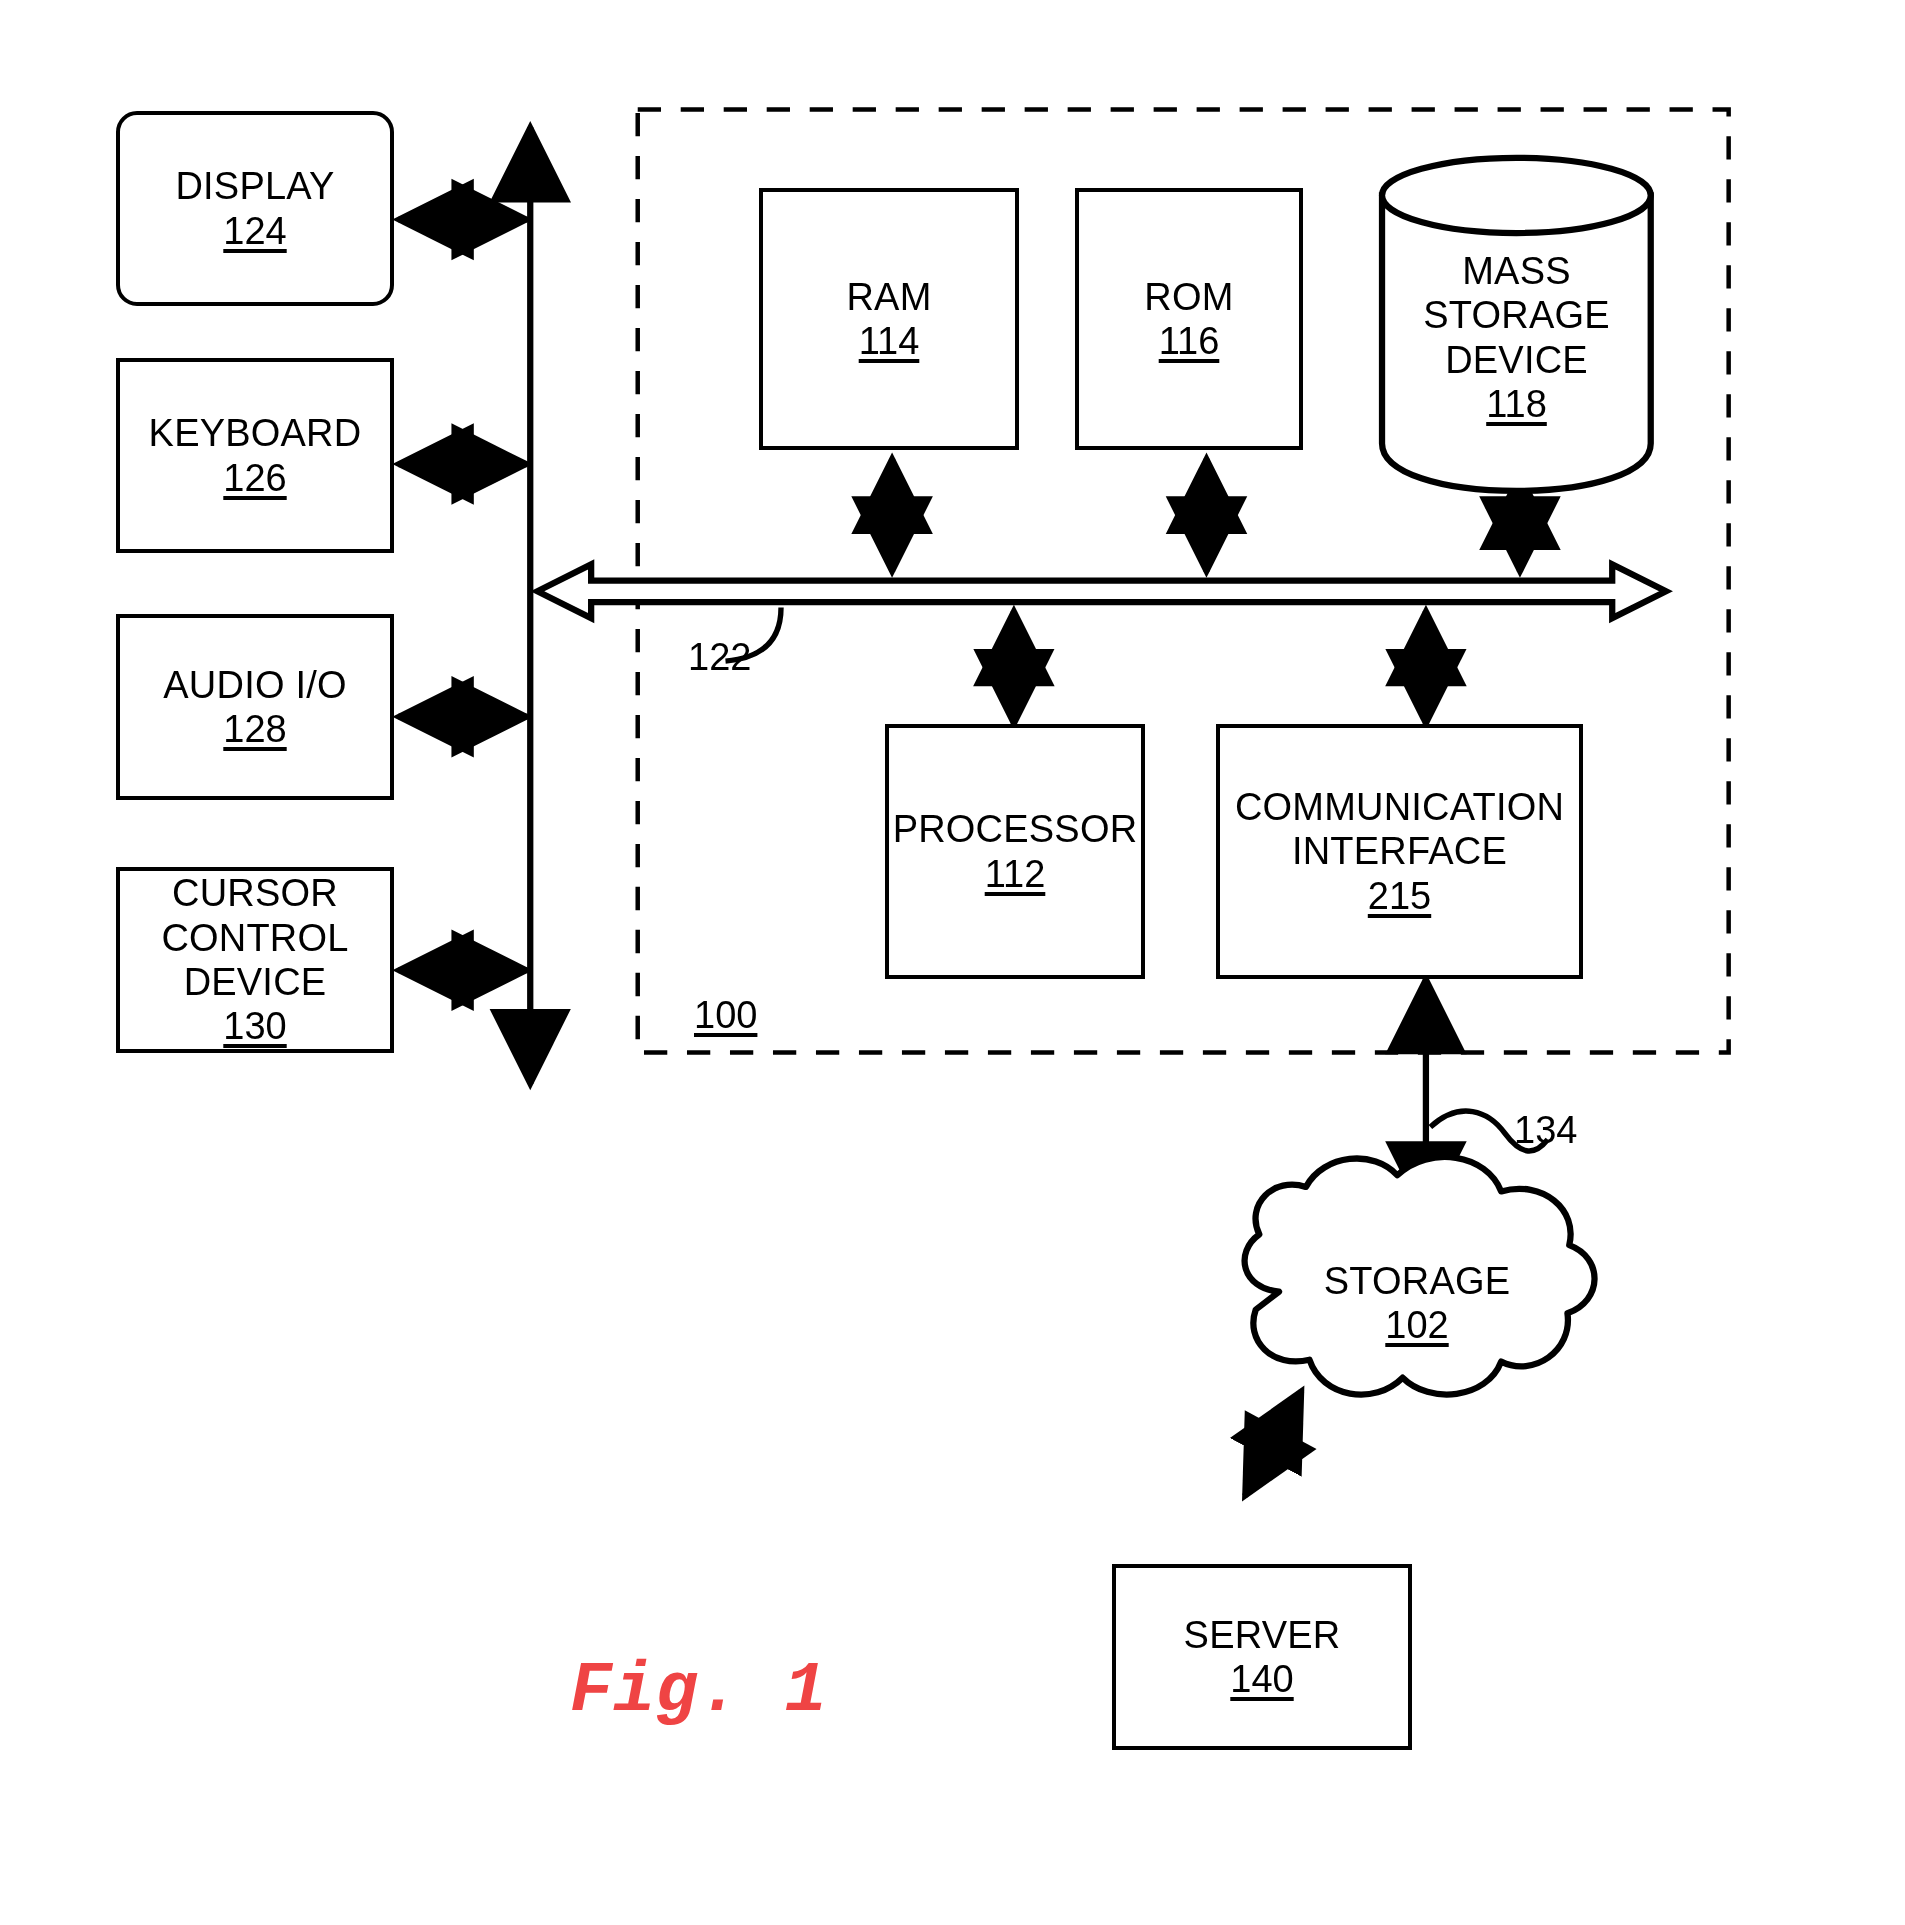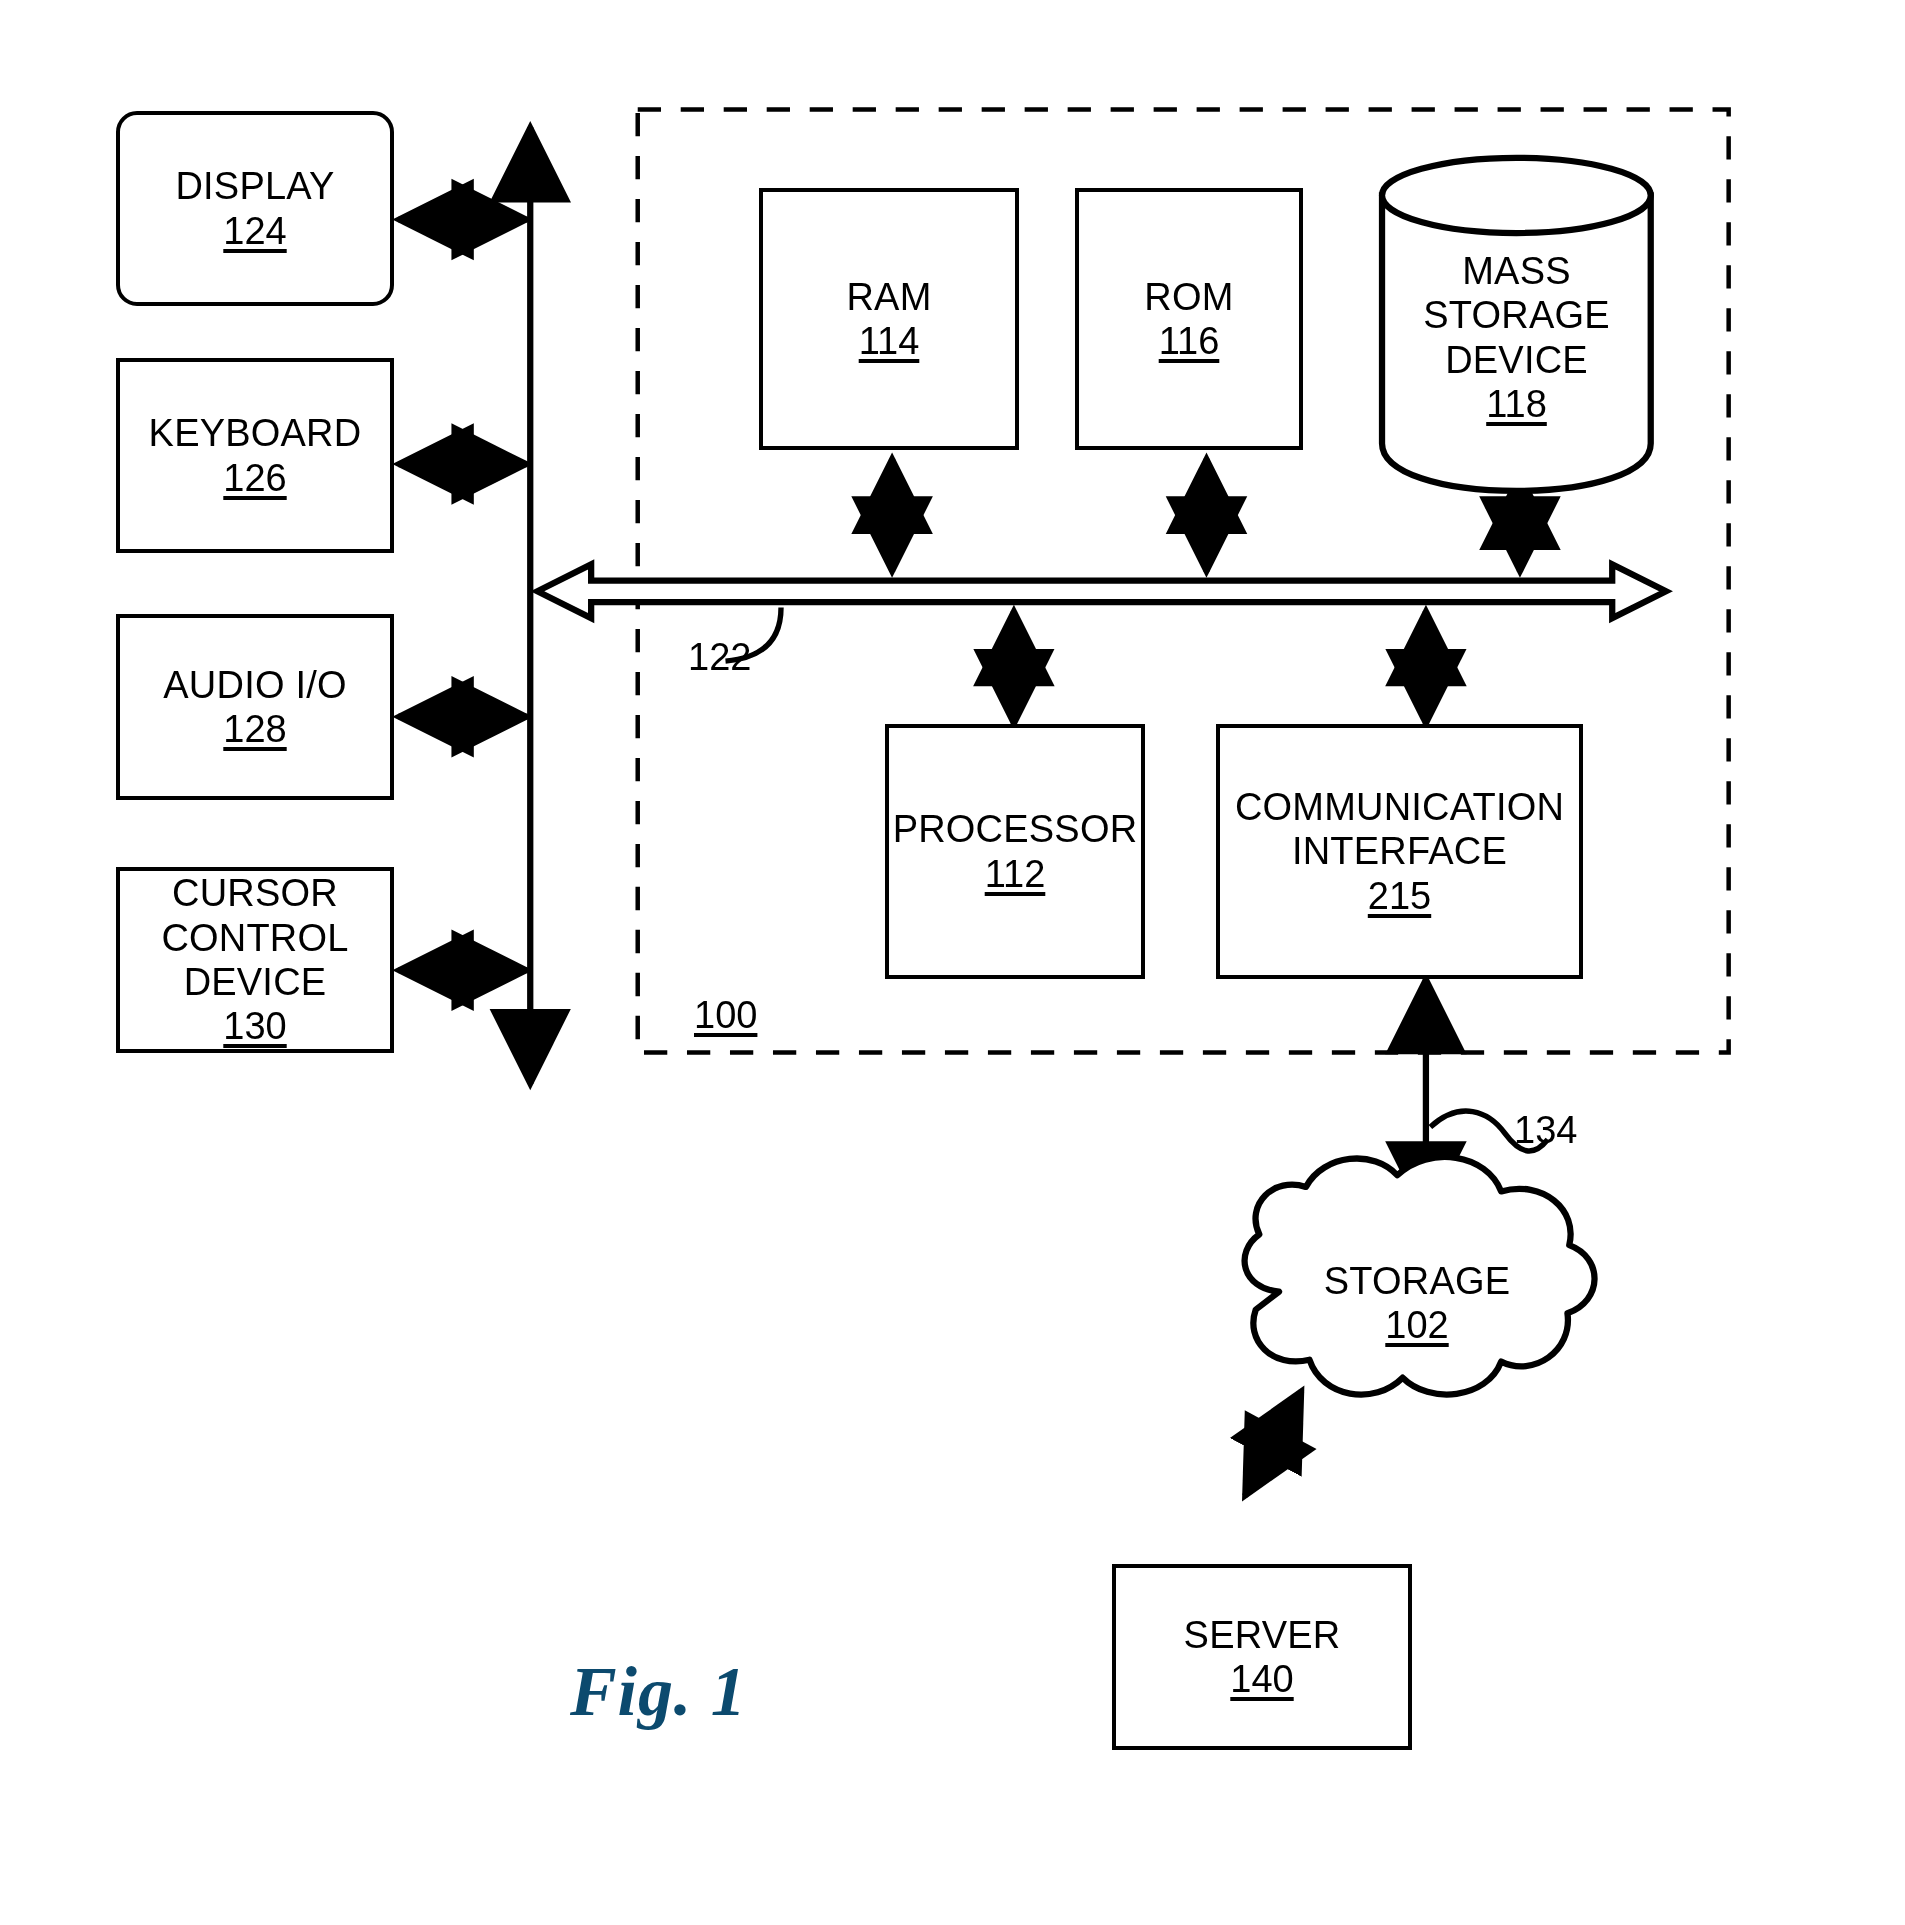--- a/index.html
+++ b/index.html
@@ -85,25 +85,25 @@
   .cloud-text {
     position: absolute;
     width: 100%;
     text-align: center;
     top: 70px;
   }
   #fig-caption {
     position: absolute;
     left: 570px;
     top: 1652px;
-    font-family: Liberation Serif, serif;
+    font-family: Liberation Mono, monospace;
     font-style: italic;
     font-weight: bold;
     font-size: 70px;
-    color: #0c4a6e;
+    color: #ef4444;
     letter-spacing: 0.9px;
   }
 </style>
 </head>
 <body>
 
 <div id="figure">
 
   <svg class="svg-layer" viewBox="0 0 2128 2150">
     <defs>

